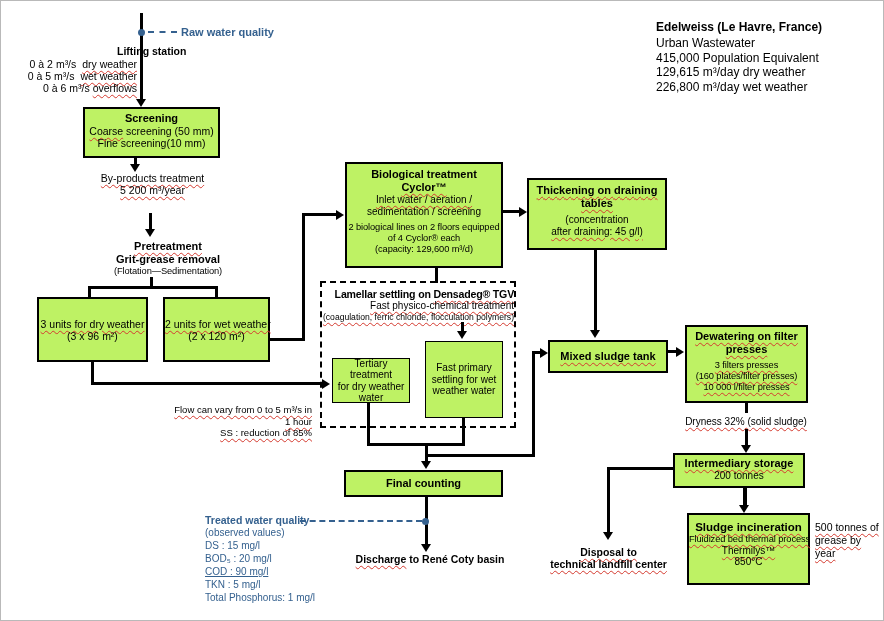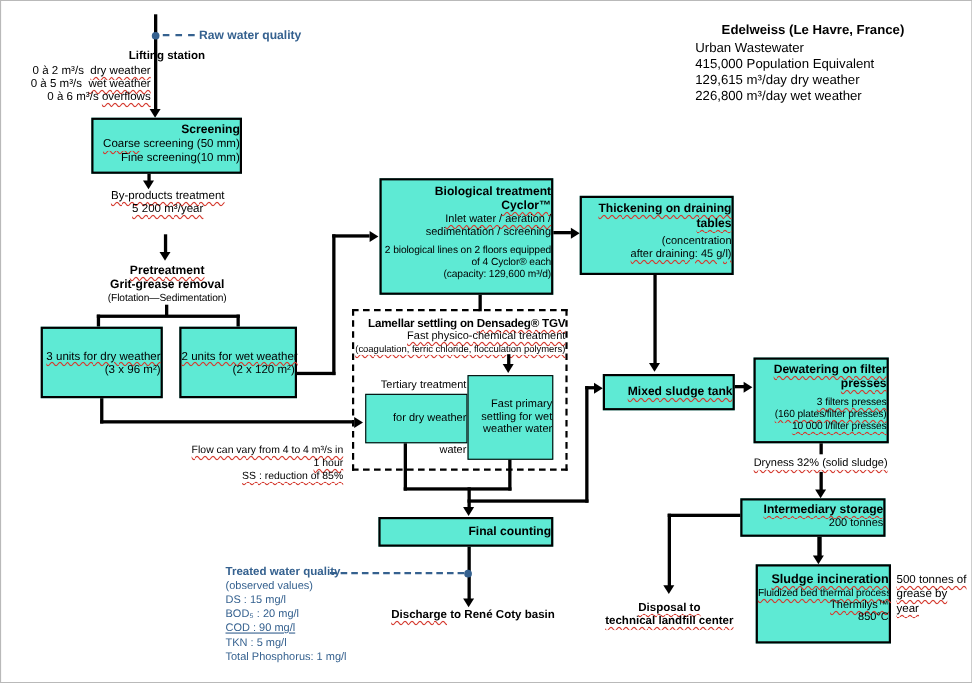--- a/index.html
+++ b/index.html
@@ -1,20 +1,20 @@
 <!DOCTYPE html>
 <html><head>
 <meta charset="utf-8">
 <style>
   html,body{margin:0;padding:0;background:#fff;}
   #canvas{position:relative;width:884px;height:621px;background:#ffffff;
           font-family:"Liberation Sans","DejaVu Sans",sans-serif;color:#000;
           font-size:10.5px;line-height:12px;overflow:hidden;box-shadow:0 0 0 1px #b9b9b9 inset;}
   .abs{position:absolute;}
-  .box{position:absolute;border:2px solid #000;background:#5eead4;text-align:right;box-sizing:border-box;}
+  .box{position:absolute;border:2px solid #000;background:#bef264;text-align:center;box-sizing:border-box;}
   .dashedbox{position:absolute;border:2px dashed #000;background:transparent;text-align:right;box-sizing:border-box;}
   .b{font-weight:bold;}
   .t11{font-size:11px;line-height:13px;}
   .t10{font-size:10px;line-height:11.5px;}
   .t9{font-size:9.3px;line-height:10.8px;letter-spacing:-0.1px;}
   .ctr{text-align:center;}
   .nw{white-space:nowrap;}
   .wavy{text-decoration:underline;text-decoration-style:wavy;text-decoration-color:#d43a2f;text-decoration-thickness:1px;text-underline-offset:2px;}
   .hl{position:absolute;background:#000;height:3px;}
   .vl{position:absolute;background:#000;width:3px;}
@@ -24,21 +24,21 @@
   .bluedash{position:absolute;border-top:2px dashed #35618F;height:0;}
   .bluedot{position:absolute;width:7px;height:7px;border-radius:50%;background:#35618F;}
   .flexc{display:flex;flex-direction:column;justify-content:center;}
 </style>
 </head>
 <body>
 
 <div id="canvas">
 
   <div class="abs b" style="left:656px;top:21px;font-size:12px;">Edelweiss (Le Havre, France)</div>
-  <div class="abs" style="left:632px;top:36px;font-size:12px;line-height:14.5px;width:225px;">
+  <div class="abs" style="left:656px;top:36px;font-size:12px;line-height:14.5px;width:225px;">
     <div>Urban Wastewater</div>
     <div>415,000 Population Equivalent</div>
     <div>129,615 m³/day dry weather</div>
     <div>226,800 m³/day wet weather</div>
   </div>
 
   <div class="vl" style="left:140px;top:13px;height:87px;"></div>
   <div class="ah-d" style="left:136px;top:99px;"></div>
   <div class="bluedot" style="left:138px;top:29px;"></div>
   <div class="bluedash" style="left:148px;top:31px;width:29px;"></div>
@@ -59,21 +59,21 @@
   <div class="vl" style="left:134px;top:158px;height:7px;"></div>
   <div class="ah-d" style="left:130px;top:164px;"></div>
 
   <div class="abs ctr" style="left:85px;top:172px;width:135px;">
     <div class="wavy">By-products treatment</div>
     <div class="wavy">5 200 m³/year</div>
   </div>
   <div class="vl" style="left:149px;top:213px;height:17px;"></div>
   <div class="ah-d" style="left:145px;top:229px;"></div>
 
-  <div class="abs ctr" style="left:77px;top:240px;width:150px;">
+  <div class="abs ctr" style="left:93px;top:240px;width:150px;">
     <div class="b t11 wavy">Pretreatment</div>
     <div class="b t11">Grit-grease removal</div>
     <div class="t9">(Flotation—Sedimentation)</div>
   </div>
   <div class="vl" style="left:150px;top:277px;height:11px;"></div>
   <div class="hl" style="left:88px;top:286px;width:130px;"></div>
   <div class="vl" style="left:88px;top:286px;height:11px;"></div>
   <div class="vl" style="left:215px;top:286px;height:11px;"></div>
 
   <div class="box flexc" style="left:37px;top:297px;width:111px;height:65px;">
@@ -117,21 +117,21 @@
   <div class="ah-d" style="left:590px;top:330px;"></div>
 
   <div class="dashedbox" style="left:320px;top:281px;width:196px;height:147px;">
     <div class="b nw" style="margin-top:5px;font-size:10.6px;letter-spacing:-0.2px;"><span>Lamellar settling on </span><span class="wavy">Densadeg® TGV</span></div>
     <div class="t10 wavy nw">Fast physico-chemical treatment</div>
     <div class="wavy nw" style="font-size:8.6px;line-height:10px;">(coagulation, ferric chloride, flocculation polymers)</div>
   </div>
   <div class="vl" style="left:461px;top:322px;height:10px;"></div>
   <div class="ah-d" style="left:457px;top:331px;"></div>
 
-  <div class="box flexc t10" style="left:332px;top:358px;width:93px;height:45px;border-width:1.5px;gap:18px;">
+  <div class="box flexc t10" style="left:332px;top:358px;width:78px;height:45px;border-width:1.5px;">
     <div>Tertiary treatment</div>
     <div>for dry weather</div>
     <div>water</div>
   </div>
   <div class="box flexc t10" style="left:425px;top:341px;width:78px;height:77px;border-width:1.5px;">
     <div>Fast primary</div>
     <div>settling for wet</div>
     <div>weather water</div>
   </div>
 
@@ -139,21 +139,21 @@
   <div class="vl" style="left:462px;top:418px;height:28px;"></div>
   <div class="hl" style="left:367px;top:443px;width:98px;"></div>
   <div class="vl" style="left:425px;top:443px;height:19px;"></div>
   <div class="ah-d" style="left:421px;top:461px;"></div>
   <div class="hl" style="left:425px;top:454px;width:110px;"></div>
   <div class="vl" style="left:532px;top:351px;height:106px;"></div>
   <div class="hl" style="left:532px;top:351px;width:8px;"></div>
   <div class="ah-r" style="left:540px;top:348px;"></div>
 
   <div class="abs" style="right:572px;top:404px;text-align:right;font-size:9.5px;line-height:11.5px;">
-    <div class="wavy nw">Flow can vary from 4 to 4 m³/s in</div>
+    <div class="wavy nw">Flow can vary from 0 to 5 m³/s in</div>
     <div class="wavy nw">1 hour</div>
     <div class="wavy nw">SS : reduction of 85%</div>
   </div>
 
   <div class="box flexc" style="left:548px;top:340px;width:120px;height:33px;">
     <div class="b t11 wavy nw">Mixed sludge tank</div>
   </div>
   <div class="hl" style="left:668px;top:350px;width:9px;"></div>
   <div class="ah-r" style="left:676px;top:347px;"></div>
 

